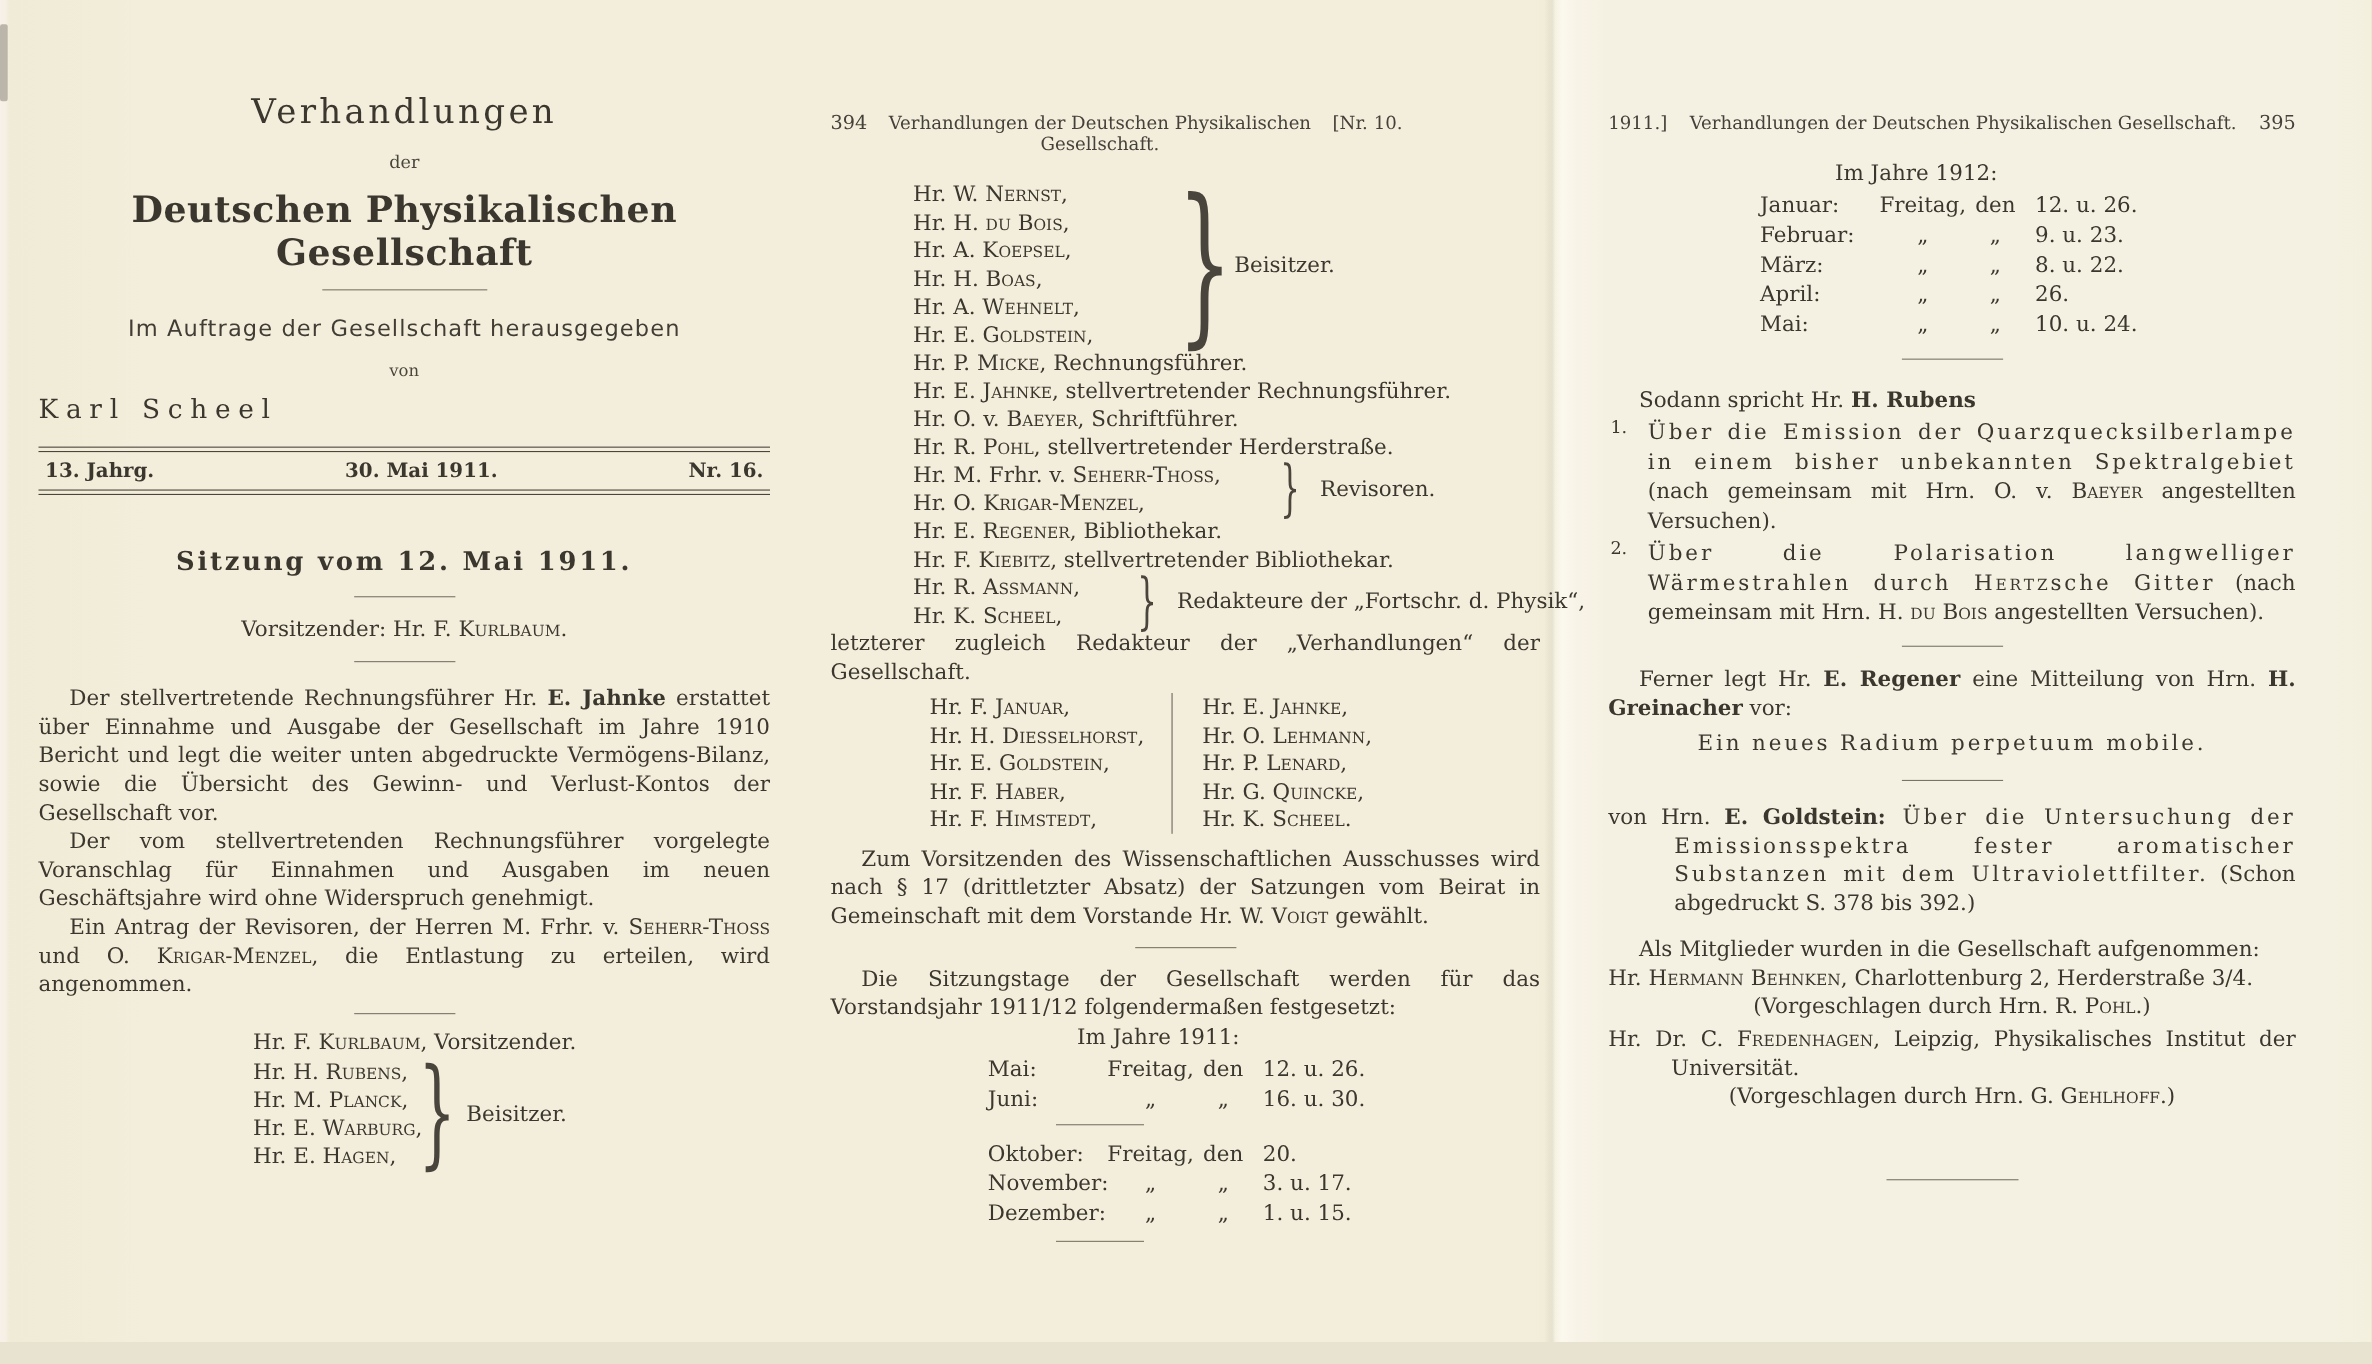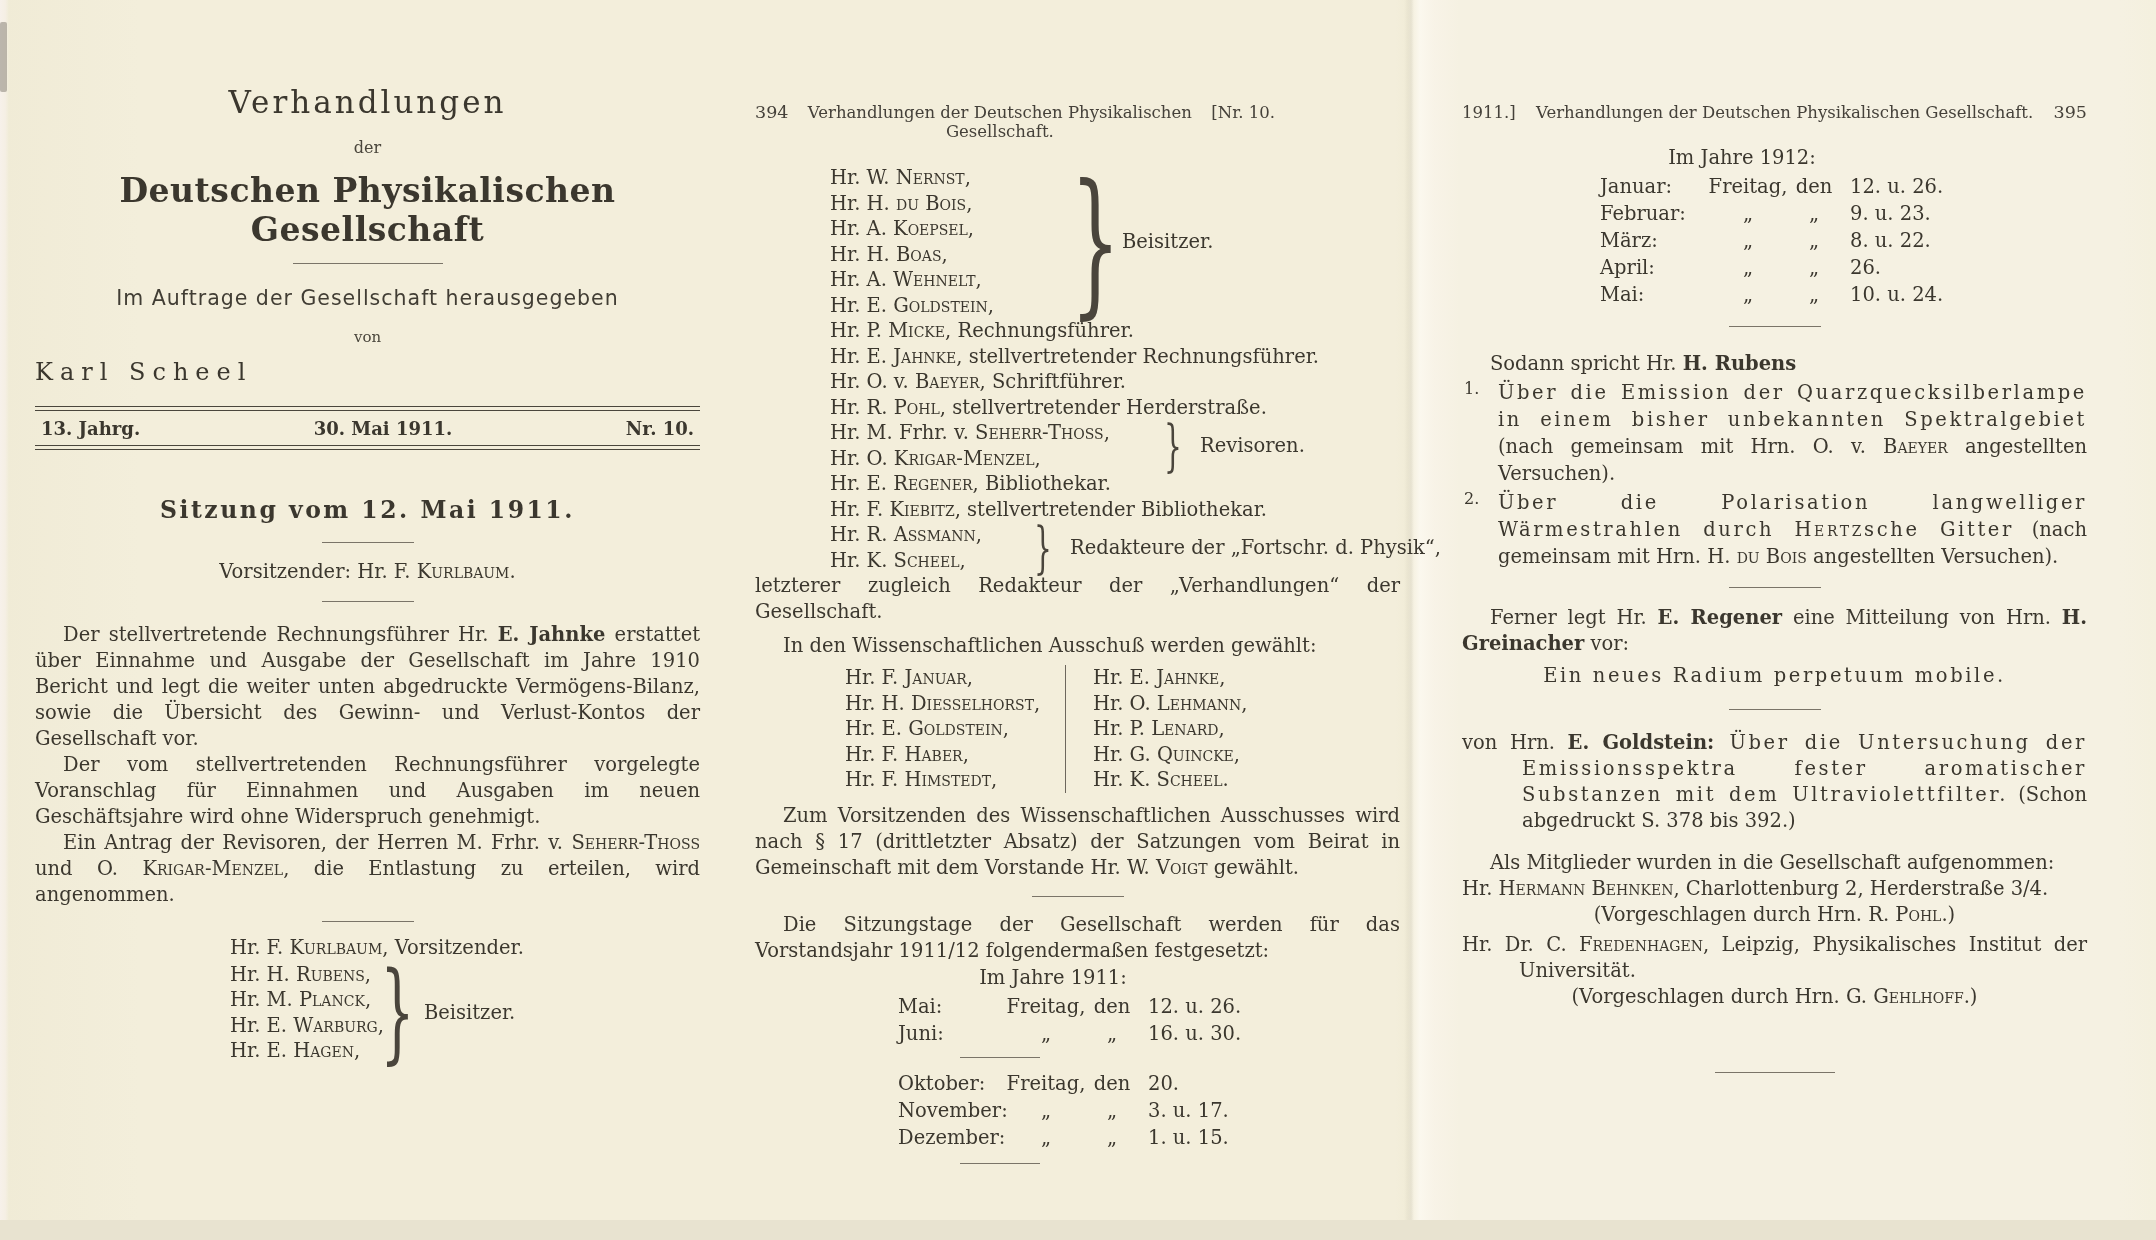--- a/index.html
+++ b/index.html
@@ -84,21 +84,21 @@
     <div class="tder">der</div>
     <h2 class="t2">Deutschen Physikalischen Gesellschaft</h2>
     <hr class="short w">
     <div class="imprint" style="margin-top:22px;">Im Auftrage der Gesellschaft herausgegeben</div>
     <div class="von">von</div>
     <div class="editor">Karl Scheel</div>
     <div class="rule2"></div>
     <div class="mastrow">
       <span>13. Jahrg.</span>
       <span>30. Mai 1911.</span>
-      <span>Nr. 10.</span>
+      <span>Nr. 16.</span>
     </div>
     <div class="rule2"></div>
 
     <h3 class="session">Sitzung vom 12. Mai 1911.</h3>
     <hr class="short" style="margin:18px auto 16px;">
     <p class="center"><span>Vorsitzender: Hr. F. </span><span class="sc">Kurlbaum</span><span>.</span></p>
     <hr class="short" style="margin:16px auto 20px;">
 
     <p class="j ind"><span>Der stellvertretende Rechnungsführer Hr. </span><span class="b">E. Jahnke</span><span> erstattet über Einnahme und Ausgabe der Gesellschaft im Jahre 1910 Bericht und legt die weiter unten abgedruckte Vermögens-Bilanz, sowie die Übersicht des Gewinn- und Verlust-Kontos der Gesellschaft vor.</span></p>
     <p class="j ind">Der vom stellvertretenden Rechnungsführer vorgelegte Voranschlag für Einnahmen und Ausgaben im neuen Geschäftsjahre wird ohne Widerspruch genehmigt.</p>
@@ -173,21 +173,20 @@
         <div class="nline"><span>Hr. K. </span><span class="sc">Scheel</span><span>,</span></div>
       </div>
       <div class="bracewrap" style="height:51px;">
           <span class="brace bsz2">}</span>
         </div>
       <div class="glabel">Redakteure der „Fortschr. d. Physik“,</div>
     </div>
 
     <p class="j">letzterer zugleich Redakteur der „Verhandlungen“ der Gesellschaft.</p>
 
-    <p class="ind" style="margin-top:8px;">In den Wissenschaftlichen Ausschuß werden gewählt:</p>
 
     <div class="cols">
       <div class="colL">
         <div class="nline"><span>Hr. F. </span><span class="sc">Januar</span><span>,</span></div>
         <div class="nline"><span>Hr. H. </span><span class="sc">Diesselhorst</span><span>,</span></div>
         <div class="nline"><span>Hr. E. </span><span class="sc">Goldstein</span><span>,</span></div>
         <div class="nline"><span>Hr. F. </span><span class="sc">Haber</span><span>,</span></div>
         <div class="nline"><span>Hr. F. </span><span class="sc">Himstedt</span><span>,</span></div>
       </div>
       <div class="colR">

